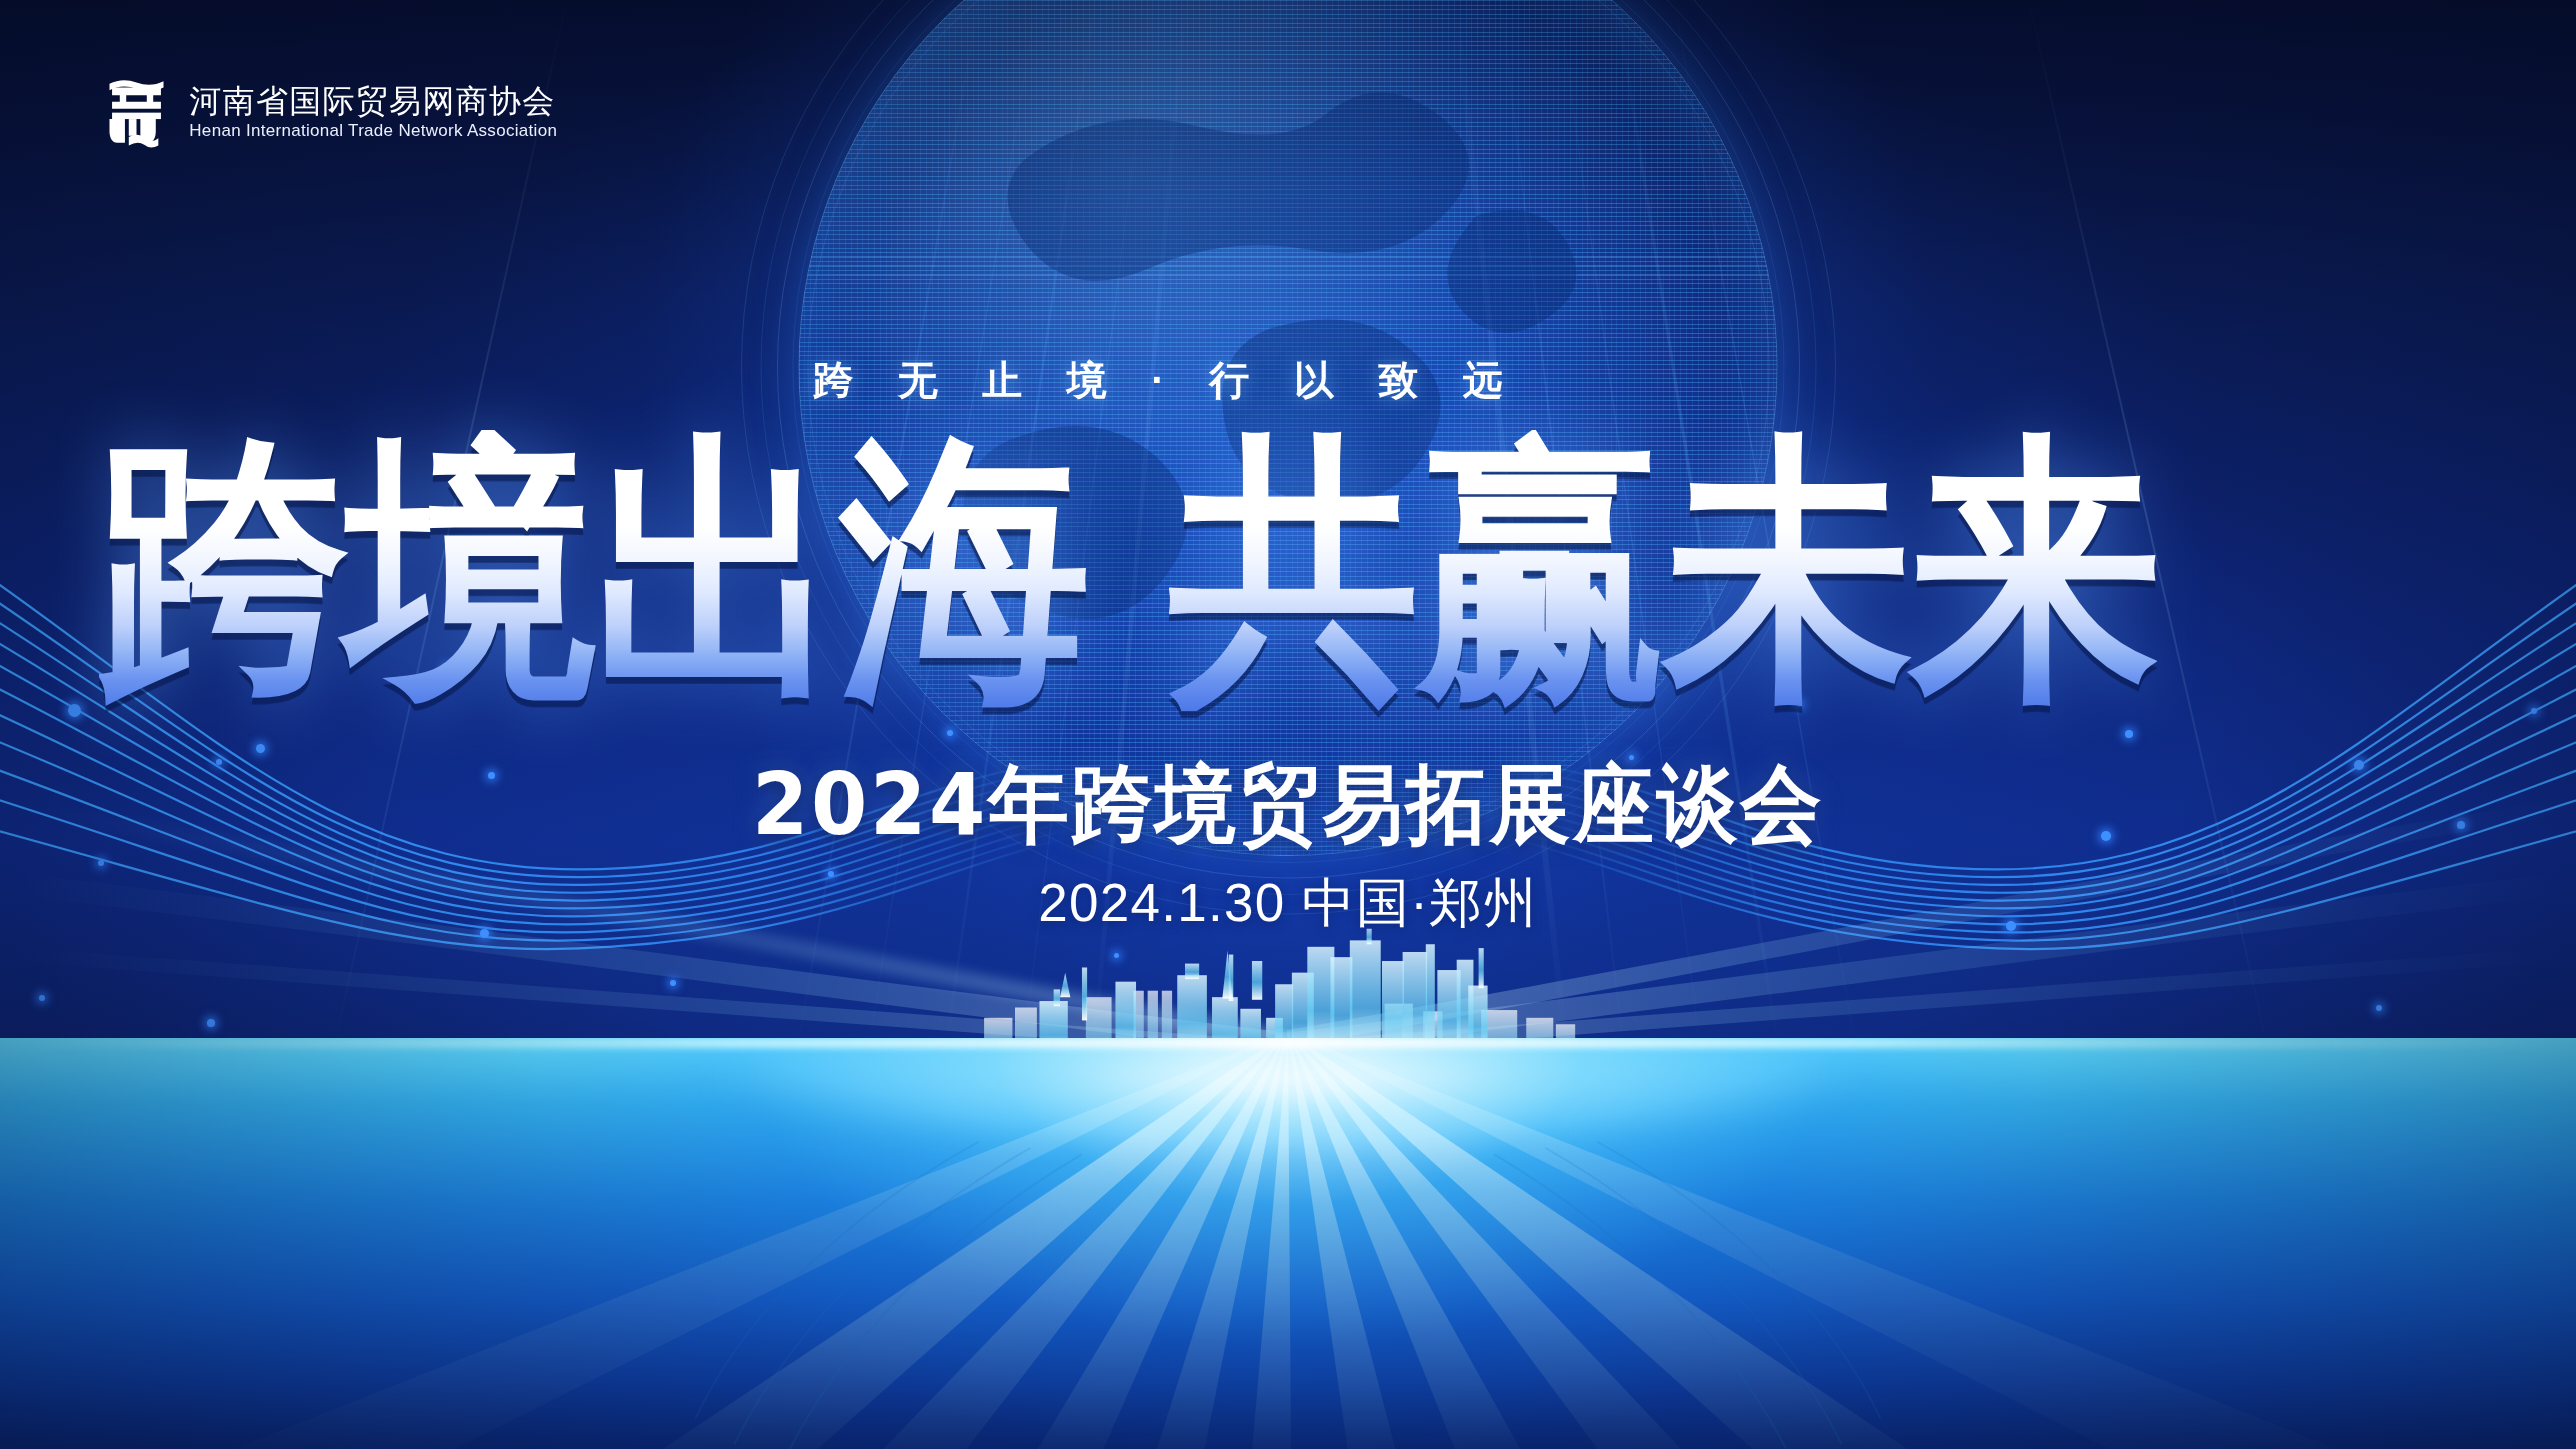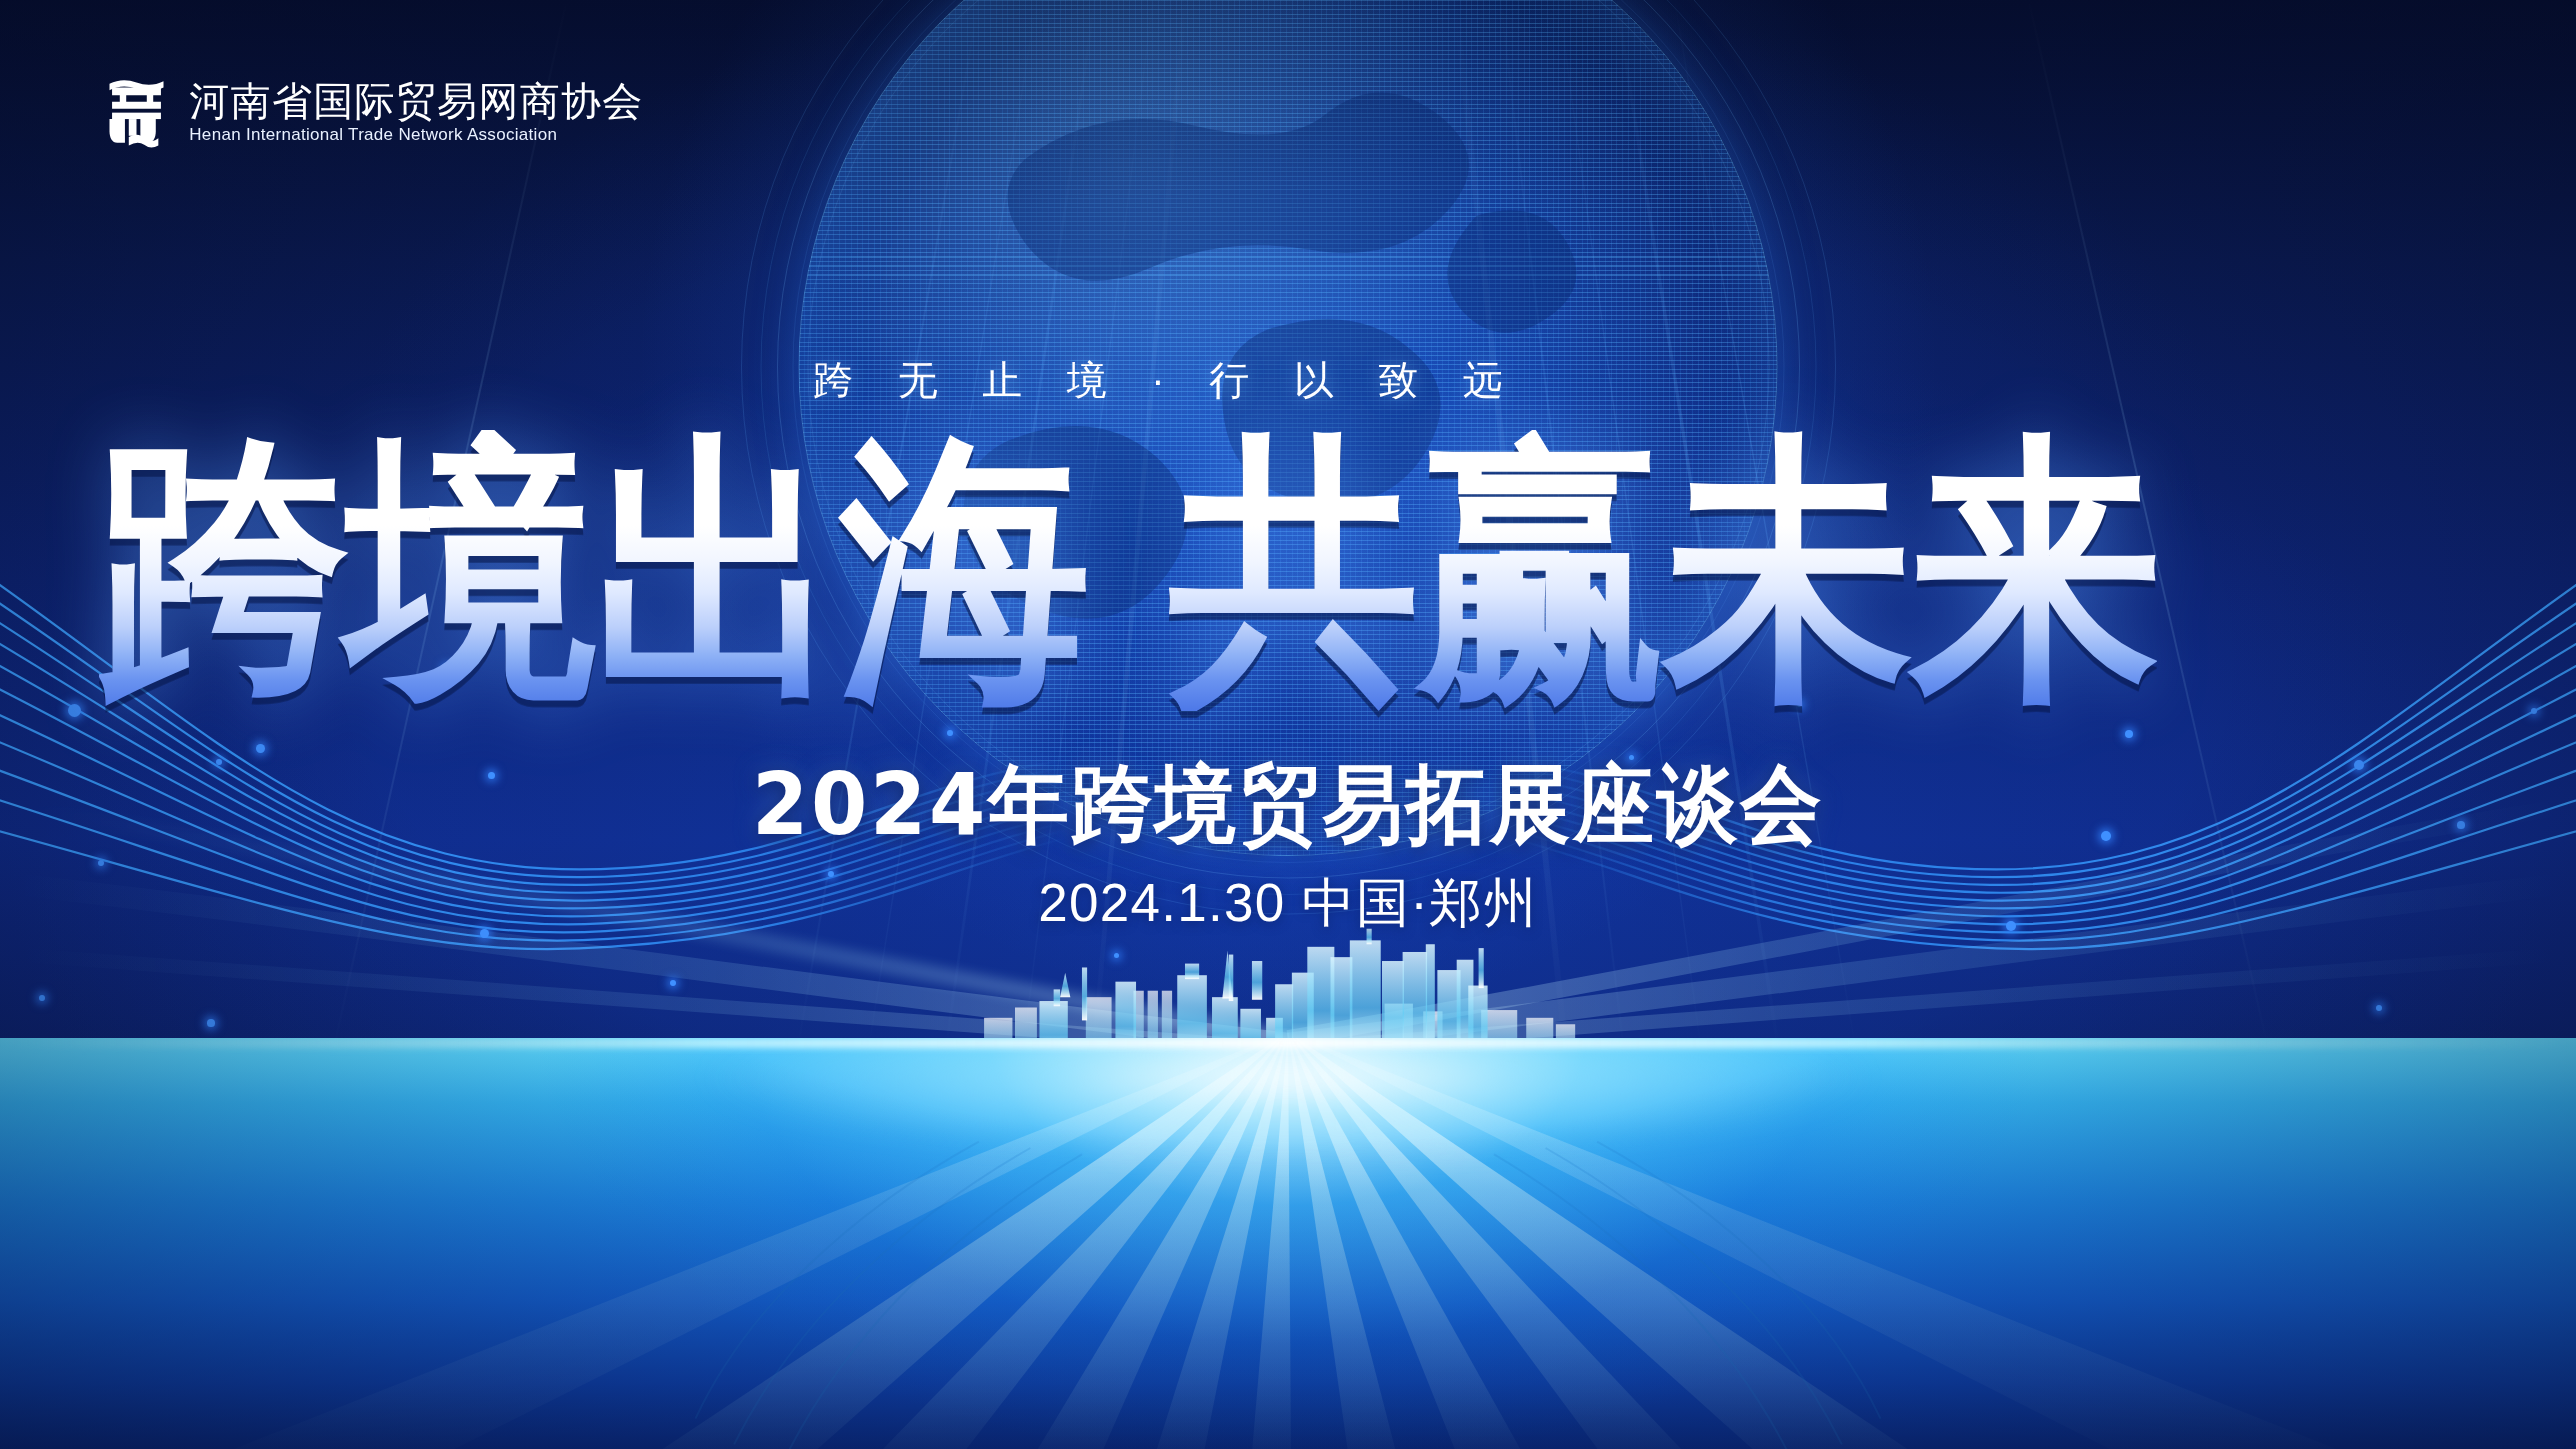--- a/index.html
+++ b/index.html
@@ -96,31 +96,31 @@
   }
 
   
   .city{position:absolute;left:50%;top:921px;transform:translateX(-50%);width:631px;height:142px;z-index:5;}
 
   
   .logo{position:absolute;left:103px;top:76px;display:flex;align-items:center;gap:19.3px;z-index:8;}
   .logo-mark{width:67px;height:72px;flex:0 0 auto;}
   .logo-text{display:flex;flex-direction:column;gap:5.2px;}
   .logo-cn{
-    color:#fff;font-size:40px;letter-spacing:1.3px;line-height:1;white-space:nowrap;
+    color:#fff;font-size:32px;letter-spacing:1.3px;line-height:1;white-space:nowrap;
     font-family:"Liberation Sans","DejaVu Sans",sans-serif;font-weight:400;
   }
   .logo-en{
     color:#e9f1ff;font-size:17px;letter-spacing:0.3px;line-height:1;white-space:nowrap;font-weight:400;
   }
 
   
   .tagline{
     position:absolute;left:0;top:353px;width:2316px;text-align:center;z-index:9;
-    color:#ffffff;font-size:40px;font-weight:400;letter-spacing:16.7px;
+    color:#ffffff;font-size:40px;font-weight:700;letter-spacing:16.7px;
     text-indent:16.7px;
     text-shadow:0 0 16.7px rgba(120,190,255,.55);
     white-space:nowrap;
   }
 
   
   .headline{
     position:absolute;left:0;top:430px;width:2256px;text-align:center;z-index:9;
     white-space:nowrap;line-height:1;
   }

